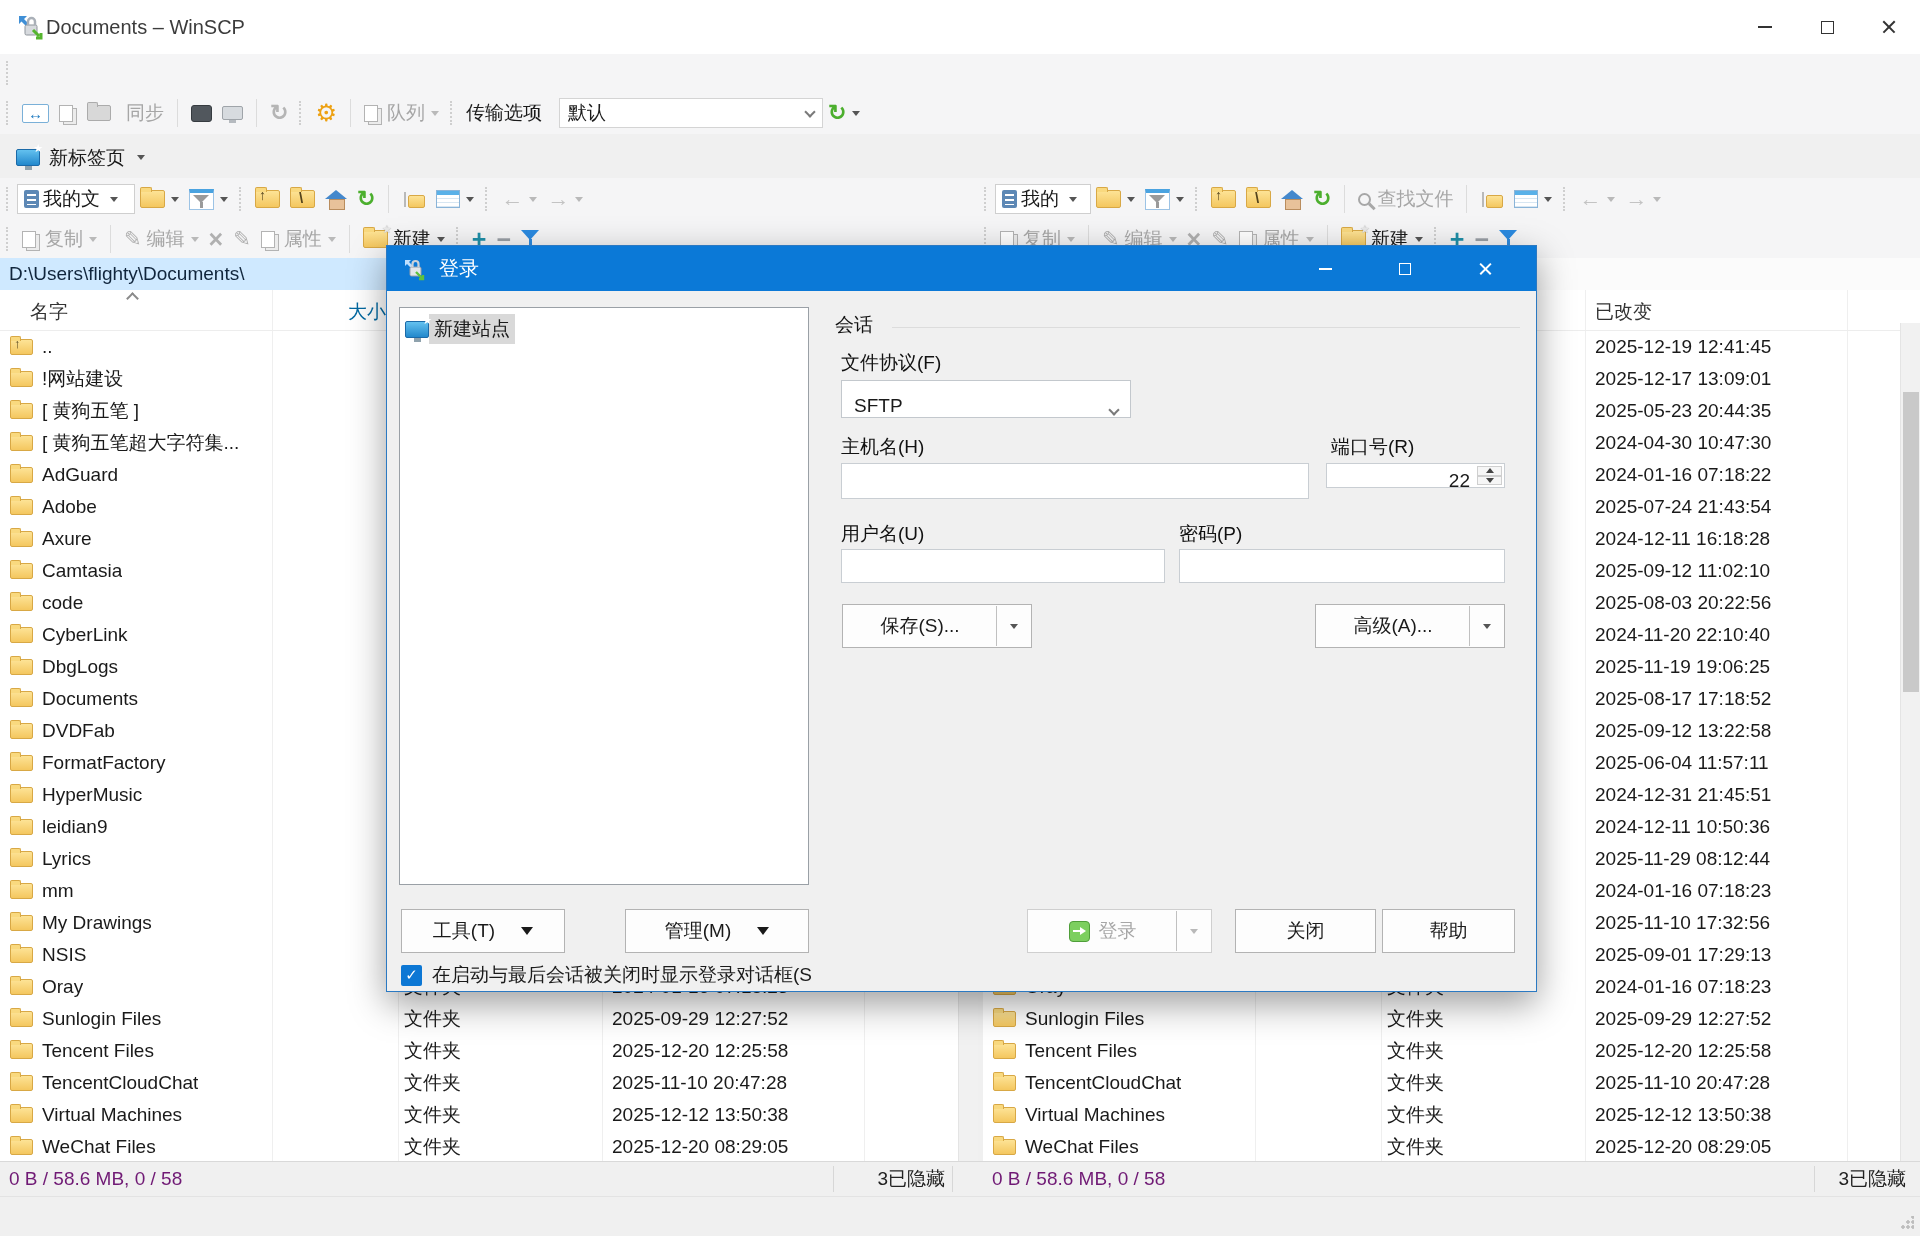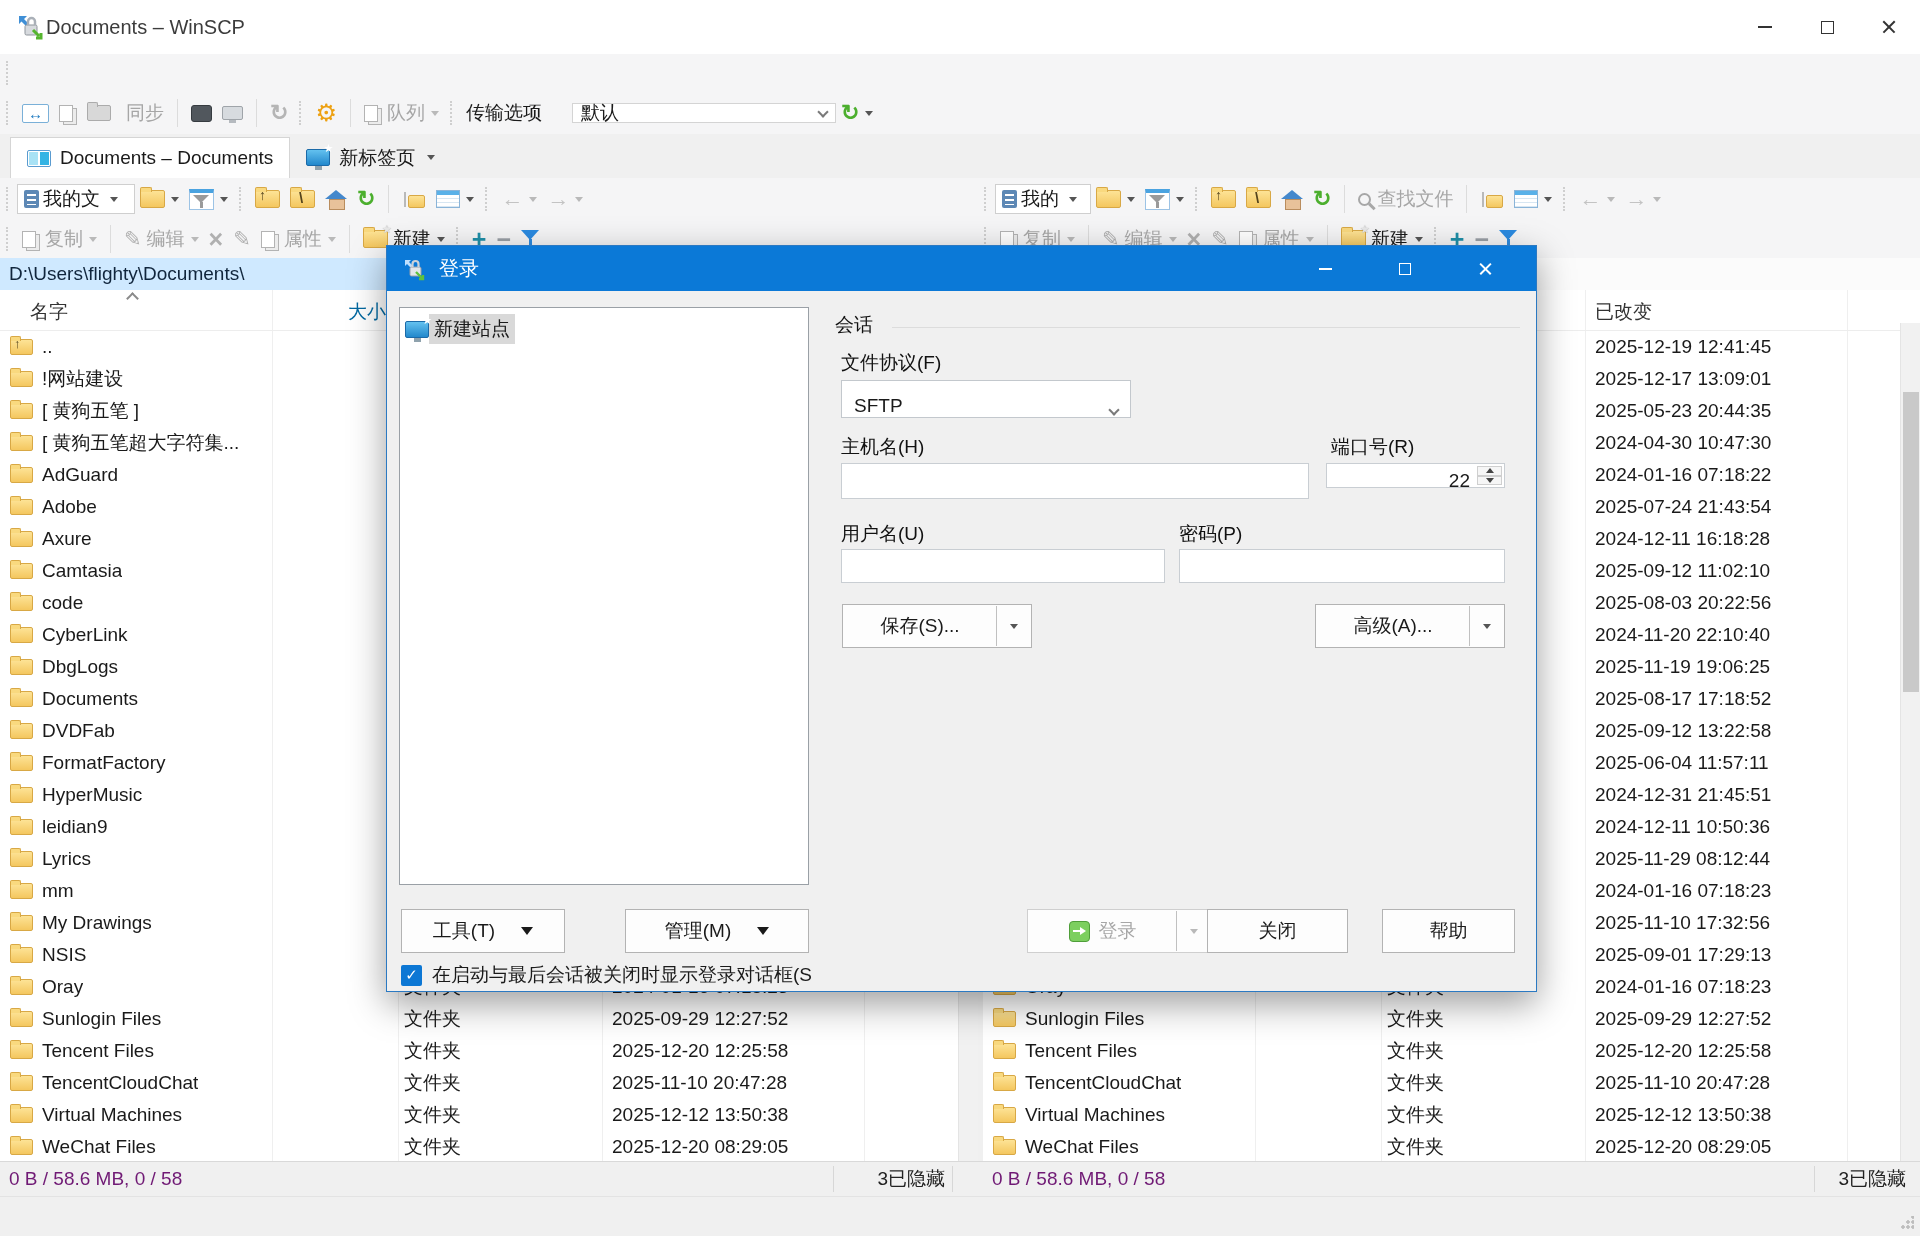--- a/index.html
+++ b/index.html
@@ -33,21 +33,21 @@
 .pagesico{width:14px;height:17px;background:#fff;border:1px solid #b3b3b3;box-shadow:4px 3px 0 -1px #ececec,4px 3px 0 0 #b3b3b3;margin-right:4px}
 .gfolder{width:24px;height:16px;background:#d8d8d8;border:1px solid #ababab;border-radius:2px;position:relative}
 .gfolder::before{content:"";position:absolute;left:-1px;top:-4px;width:9px;height:4px;background:#d8d8d8;border:1px solid #ababab;border-bottom:none;border-radius:2px 2px 0 0}
 .consico{width:21px;height:17px;background:#51575d;border:1px solid #363b40;border-radius:3px}
 .compico{width:21px;height:14px;background:#d7dbdf;border:1px solid #9fa4a9;border-radius:2px;position:relative}
 .compico::after{content:"";position:absolute;left:6px;bottom:-4px;width:7px;height:3px;background:#b5babf}
 .ico-ch{font-size:22px;line-height:22px}
 .gearco{color:#eda112;font-size:24px;line-height:24px}
 .refresh-gray{color:#b5b5b5;font-weight:bold}
 .refresh-green{color:#4caf2e;font-weight:bold}
-.preset-combo{width:264px;height:20px;background:#fff;border:1px solid #d4d4d4;display:flex;align-items:center;padding:0 8px;margin-left:25px}
+.preset-combo{width:264px;height:30px;background:#fff;border:1px solid #d4d4d4;display:flex;align-items:center;padding:0 8px;margin-left:12px}
 .preset-combo .chev{margin-left:auto}
 .chev{width:8px;height:8px;border-right:2px solid #7a7a7a;border-bottom:2px solid #7a7a7a;transform:rotate(45deg);margin-bottom:3px}
 
 
 .tabbar{position:absolute;left:0;top:134px;width:1920px;height:44px;background:#f0f0f0;display:flex;align-items:flex-end}
 .tab{display:flex;align-items:center;height:41px;padding:0 16px}
 .tab.active{background:#fff;border:1px solid #d5d5d5;border-bottom:none;margin-left:10px}
 .tab-label{margin-left:9px}
 .panes2{width:24px;height:17px;border:1px solid #5a9bd0;background:#fff;position:relative;border-radius:2px}
 .panes2::before{content:"";position:absolute;left:1px;top:1px;width:9px;height:13px;background:#a8e2f5}
@@ -246,24 +246,20 @@
         <span>默认</span>
         <span class="chev"></span>
       </span>
     <span class="titem">
         <span class="ico-ch refresh-green">↻</span>
         <span class="dd"></span>
       </span>
   </div>
 
   <div class="tabbar">
-    <div class="tab active">
-      <span class="panes2"></span>
-      <span class="tab-label">Documents – Documents</span>
-    </div>
     <div class="tab">
       <span class="mon star"></span>
       <span class="tab-label">新标签页</span>
       <span class="dd" style="margin-left:12px"></span>
     </div>
   </div>
 
   <div class="ptoolbar left">
     <span class="vgrip"></span>
     <span class="drive-combo" style="width:118px">
@@ -894,21 +890,21 @@
     </div>
     <div class="dbutton split" style="left:640px;top:663px;width:185px;border-color:#cfcfcf">
       <span class="main disabled-btn">
           <span class="loginico"></span>
           <span>登录</span>
         </span>
       <span class="arrow">
           <span class="dd ddim"></span>
         </span>
     </div>
-    <div class="dbutton" style="left:820px;top:663px;width:141px">
+    <div class="dbutton" style="left:848px;top:663px;width:141px">
         <span>关闭</span>
       </div>
     <div class="dbutton" style="left:995px;top:663px;width:133px">
         <span>帮助</span>
       </div>
 
     <div class="chkrow">
       <span class="chkbox">✓</span>
       <span class="chklbl">在启动与最后会话被关闭时显示登录对话框(S</span>
     </div>

